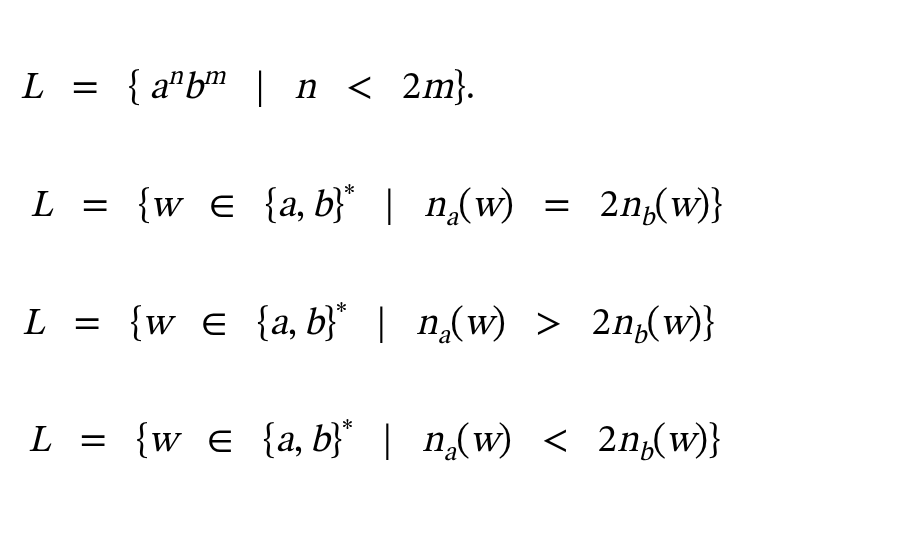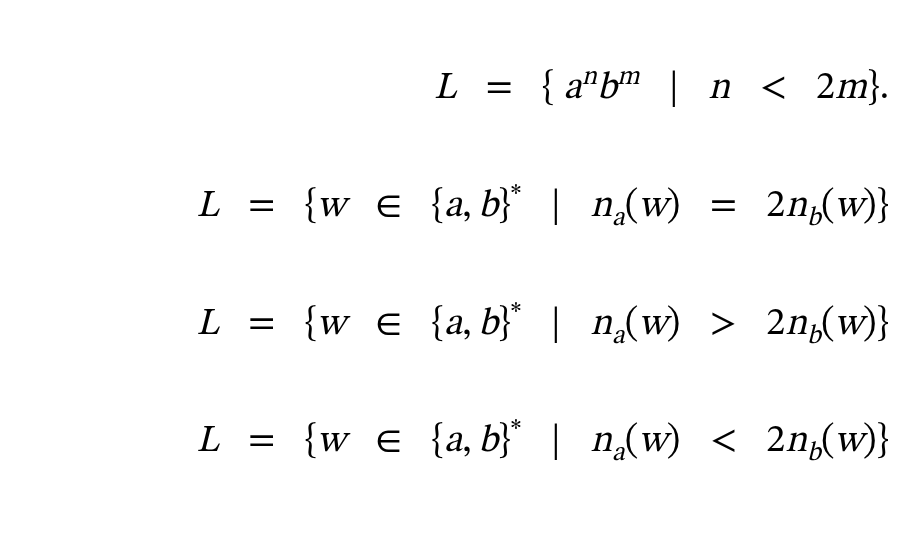--- a/index.html
+++ b/index.html
@@ -18,37 +18,36 @@
     justify-content: space-around;
     height: 100%;
     padding: 30px 20px 40px 20px;
     box-sizing: border-box;
   }
   .equation {
     font-size: 38px;
     line-height: 1.2;
     white-space: nowrap;
     font-style: italic;
-    text-align: right;
   }
   .equation .rm { font-style: normal; }
   .equation sup {
     font-size: 0.7em;
     vertical-align: super;
     line-height: 0;
   }
   .equation sub {
     font-size: 0.7em;
     vertical-align: sub;
     line-height: 0;
   }
   
   .eq1 { margin-left: 0px; }
-  .eq2 { margin-left: 0; }
-  .eq3 { margin-left: 13px; }
+  .eq2 { margin-left: 10px; }
+  .eq3 { margin-left: 2px; }
   .eq4 { margin-left: 8px; }
   .sp { display:inline-block; width:0.3em; }
   .spm { display:inline-block; width:0.18em; }
 </style>
 </head>
 <body>
 
 <div class="container">
 
   <div class="equation eq1">

